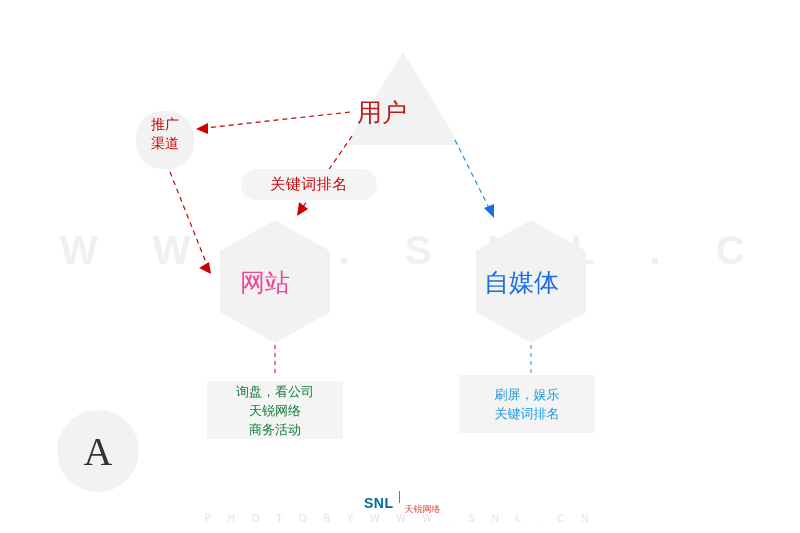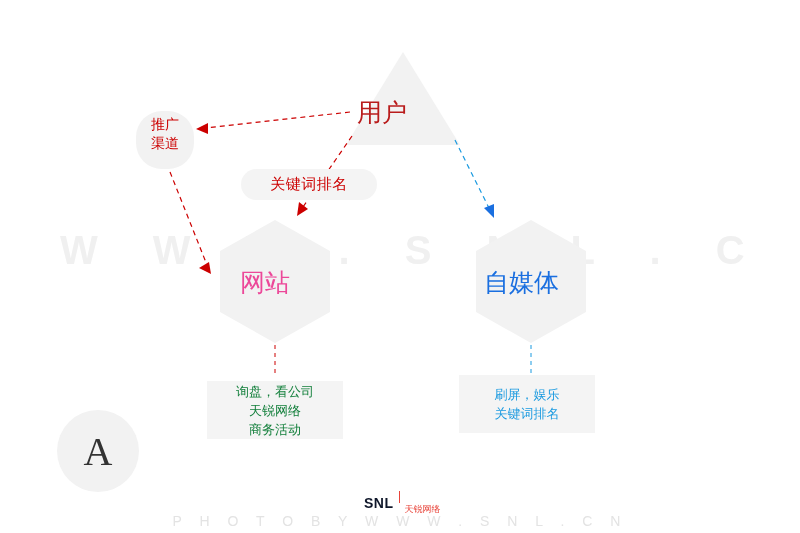--- a/index.html
+++ b/index.html
@@ -147,21 +147,21 @@
     position: absolute;
     left: 364px;
     top: 489px;
     display: flex;
     align-items: center;
     height: 16px;
   }
   #footer-logo .logo-main {
     font-size: 14px;
     font-weight: bold;
-    color: #0f172a;
+    color: #0369a1;
     letter-spacing: 0.5px;
     margin-top: 12px;
   }
   #footer-logo .logo-divider {
     width: 1px;
     height: 12px;
     background: #e8443a;
     margin: 0 5px;
   }
   #footer-logo .logo-sub {
@@ -170,21 +170,21 @@
     margin-top: 25px;
   }
 
   
   #footer-wm {
     position: absolute;
     left: 90px;
     top: 513px;
     width: 620px;
     text-align: center;
-    font-size: 14px;
+    font-size: 10px;
     letter-spacing: 7px;
     color: #e3e3e3;
     white-space: nowrap;
   }
 </style>
 </head>
 <body>
 
 <div id="stage">
 

